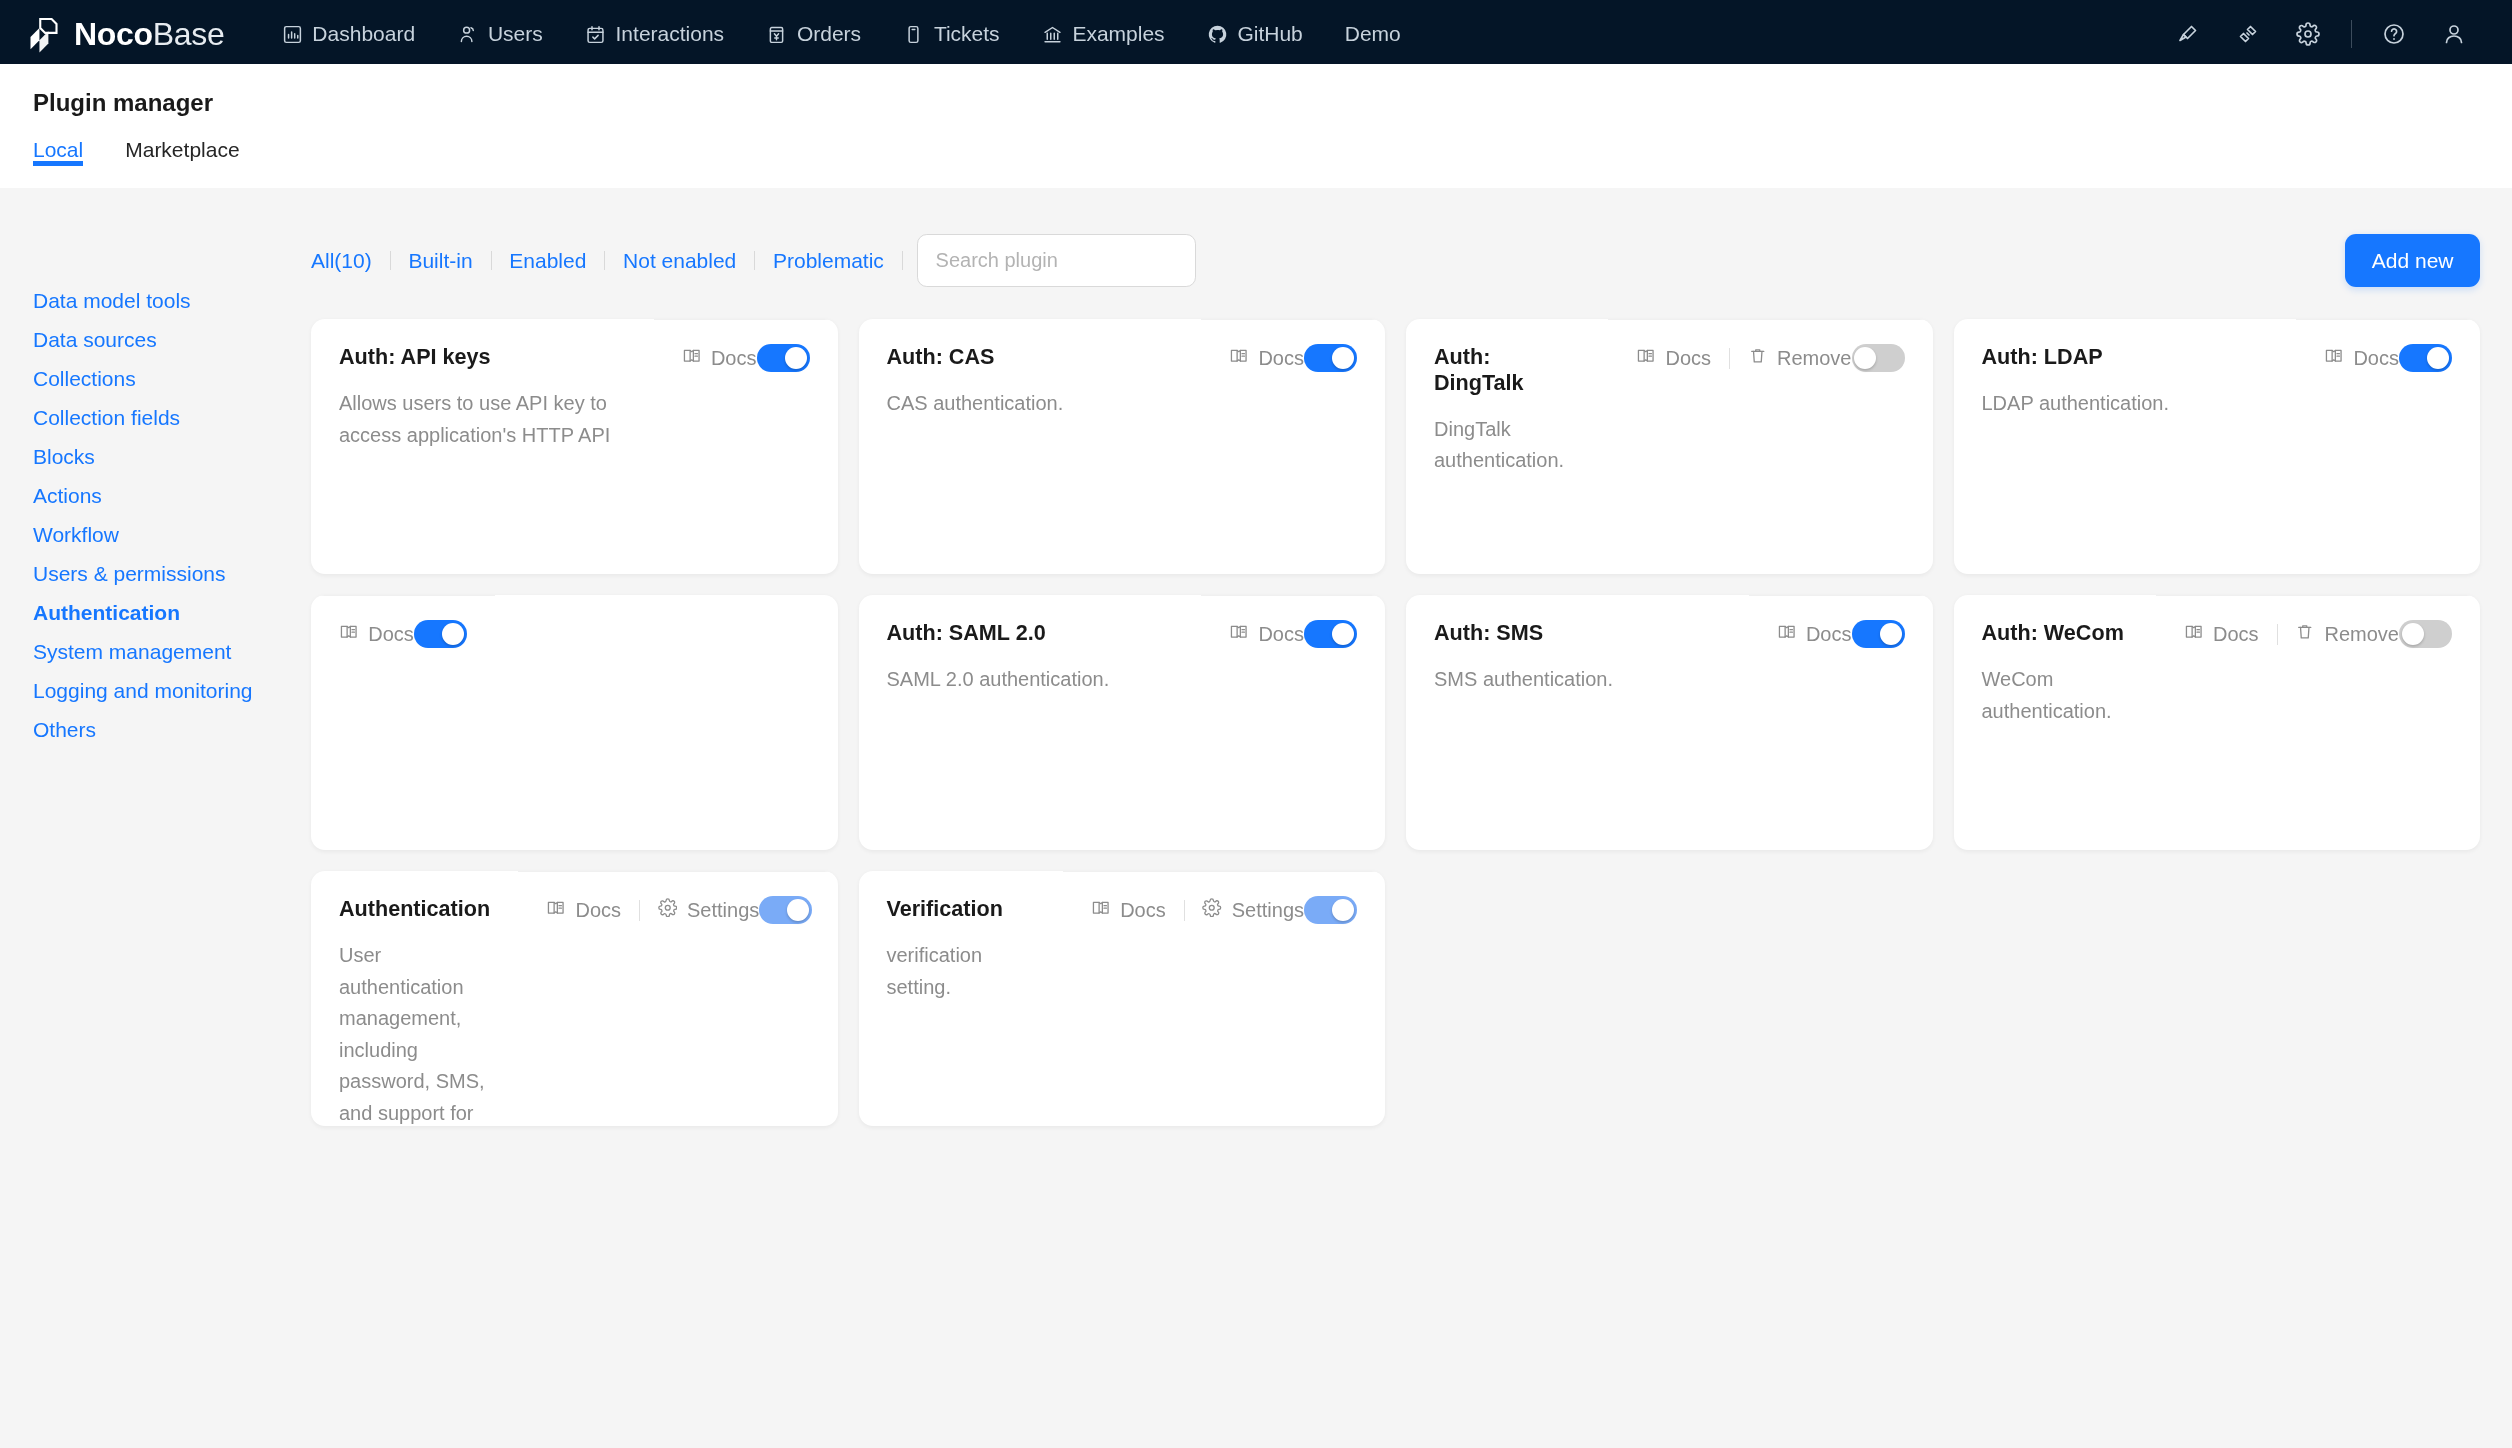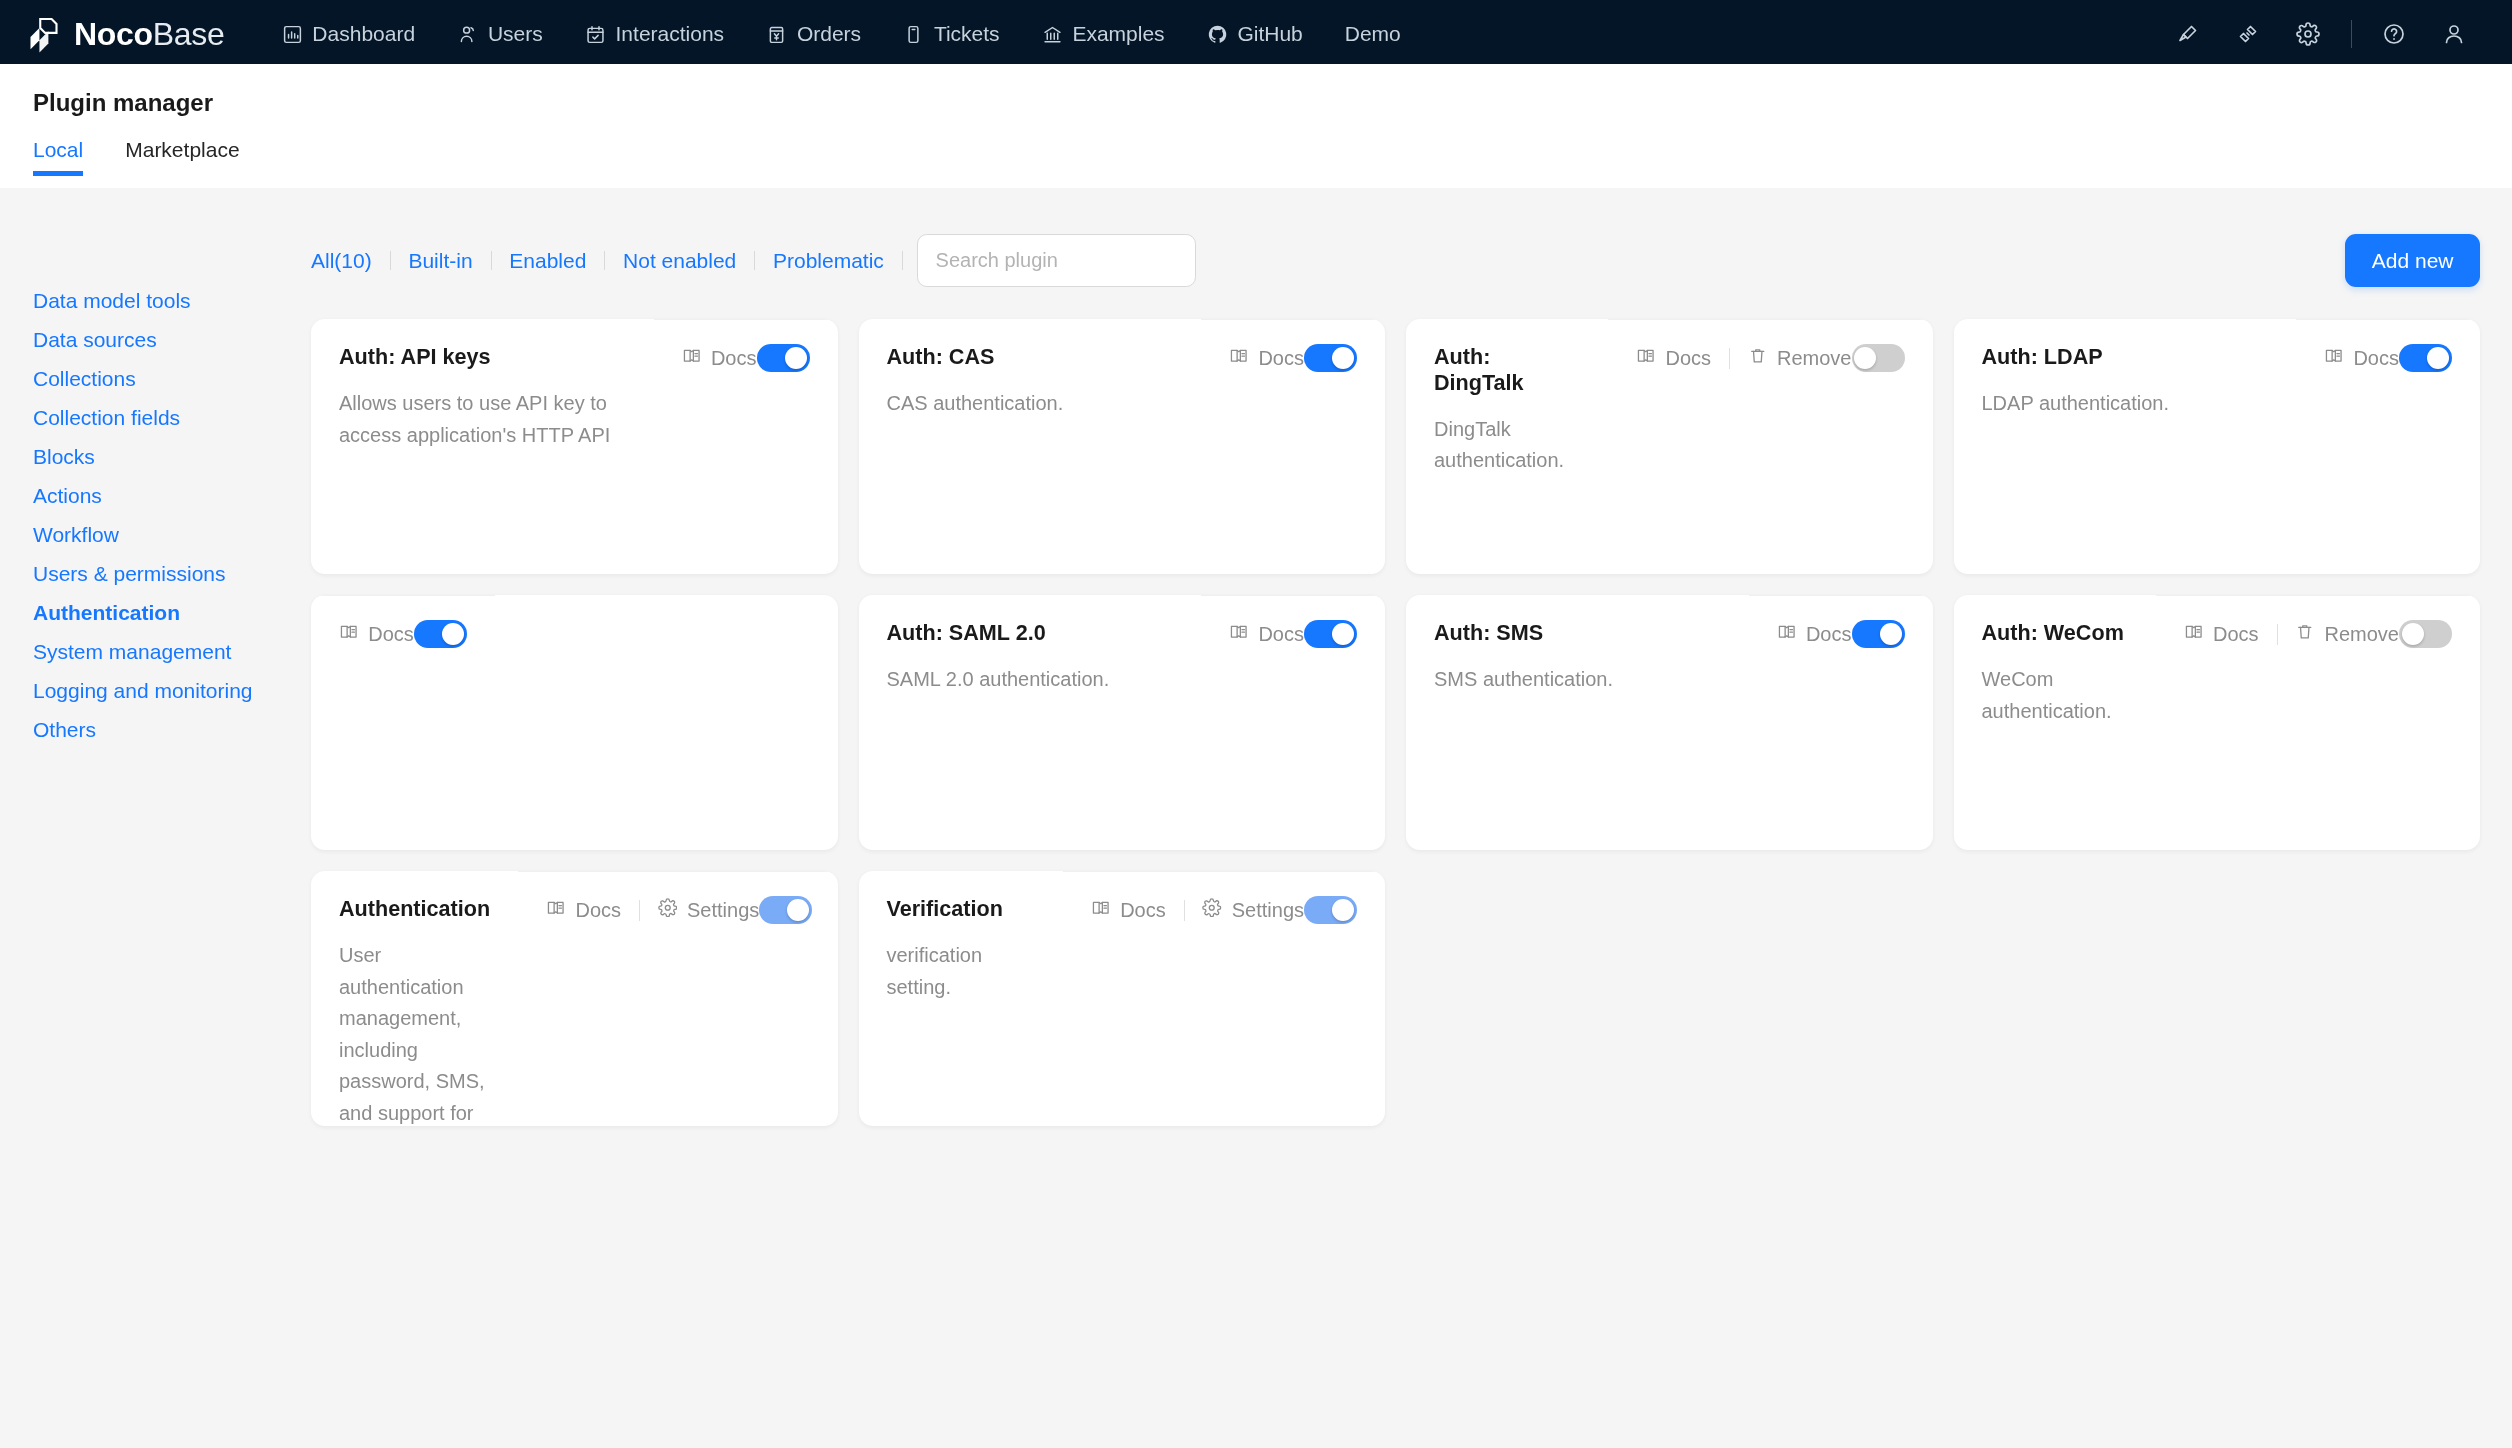--- a/index.html
+++ b/index.html
@@ -47,21 +47,21 @@
     padding: 0 0 0 33px;
     height: 124px;
     position: relative;
   }
   .page-title {
     font-size: 24px; font-weight: 700; color: #1a1a1a;
     padding-top: 25px;
   }
   .tabs { display: flex; align-items: flex-end; gap: 42px; margin-top: 21px; }
   .tab {
-    font-size: 21px; color: #262626; padding-bottom: 14px;
+    font-size: 21px; color: #262626; padding-bottom: 4px;
     position: relative; cursor: pointer;
   }
   .tab.active { color: #1677ff; }
   .tab.active::after {
     content: ""; position: absolute; left: 0; right: 0; bottom: 0;
     height: 4.9px; background: #1677ff;
   }
 
   
   .body-wrap { display: flex; background: #f5f5f5; min-height: 1260px; }

